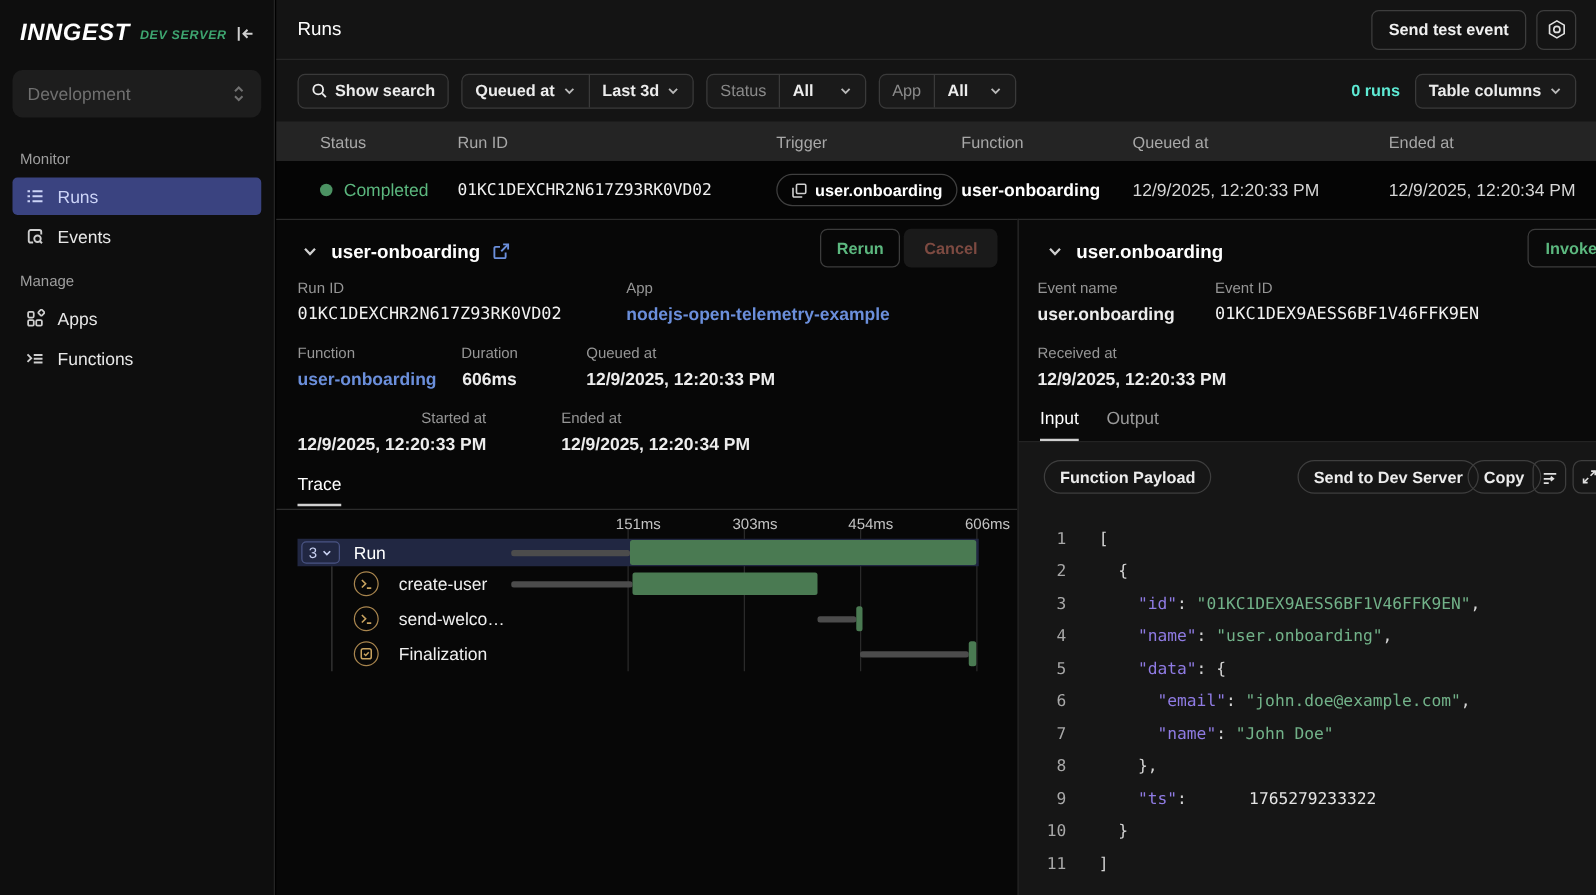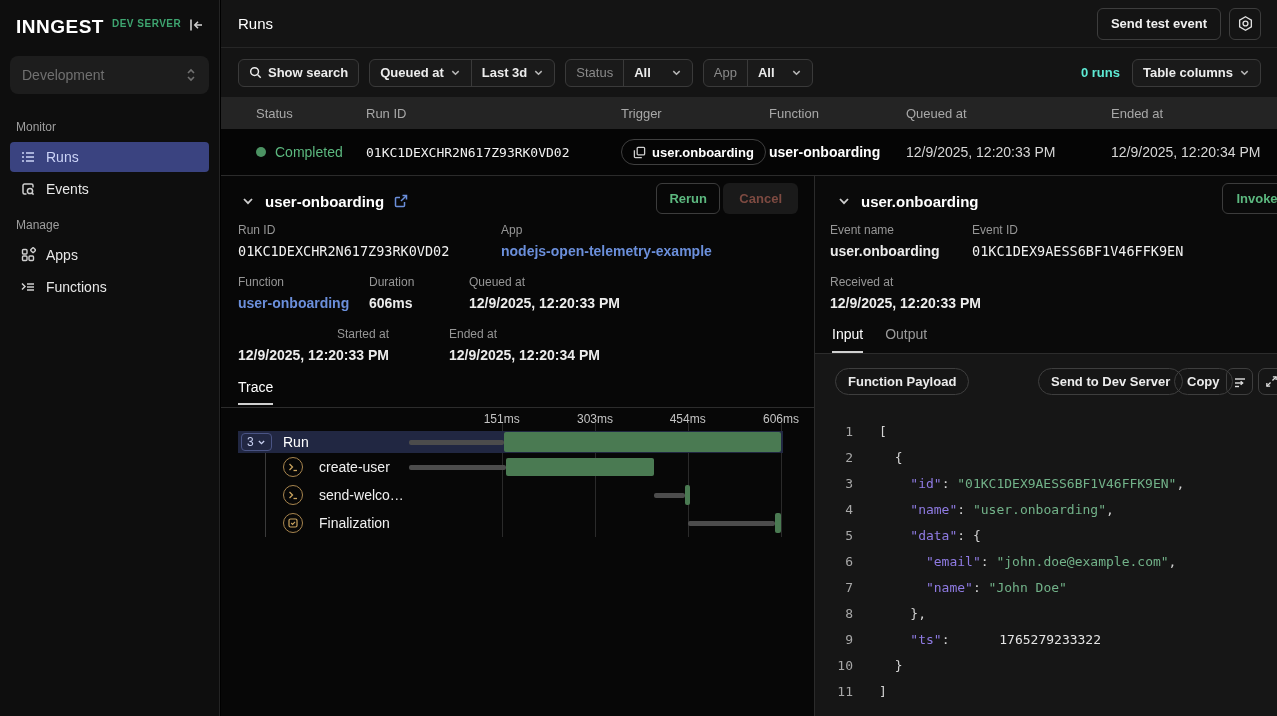--- a/index.html
+++ b/index.html
@@ -2,21 +2,21 @@
 <html><head>
 <meta charset="utf-8">
 <style>
   * { margin:0; padding:0; box-sizing:border-box; }
   html,body { width:1277px; height:716px; background:#000; font-family:"Liberation Sans", sans-serif; color:#e8e8e8; overflow:hidden; }
   body { position:relative; }
   svg { display:block; }
 
   
   .sidebar { position:absolute; left:0; top:0; width:220px; height:716px; background:#0e0e0e; border-right:1px solid #242424; }
-  .logo-row { display:flex; padding:16px 14px 12px 16px; }
+  .logo-row { display:flex; align-items:center; padding:16px 14px 12px 16px;font-style:italic; }
   .logo { font-size:19px; font-weight:800; letter-spacing:.5px; color:#fff; }
   .env-badge { font-size:10px; font-weight:700; letter-spacing:.5px; color:#3ea570; margin-left:8px; margin-top:2px; }
   .collapse-btn { margin-left:auto; color:#cfcfcf; cursor:pointer; }
   .env-select { margin:6px 10px 14px 10px; height:38px; background:#1d1d1d; border-radius:8px; display:flex; align-items:center; padding:0 12px; color:#707070; font-size:14px; cursor:pointer; }
   .env-select .chev2 { margin-left:auto; color:#707070; }
   .side-section-label { padding:12px 16px 6px 16px; font-size:12px; color:#9e9e9e; }
   .side-item { margin:2px 10px; height:30px; border-radius:4px; display:flex; align-items:center; gap:10px; padding:0 10px; font-size:14px; color:#e8e8e8; cursor:pointer; }
   .side-item.active { background:#3a4380; color:#ccd4f7; }
   .side-item .icn { color:#cfcfcf; display:flex; }
   .side-item.active .icn { color:#ccd4f7; }
@@ -64,21 +64,21 @@
 
   .field { position:absolute; }
   .f-label { font-size:12px; color:#969696; line-height:16px; }
   .f-value { font-size:14px; font-weight:700; color:#ececec; line-height:20px; margin-top:3px; }
   .f-link { color:#6b8fdb; font-weight:600; cursor:pointer; }
   .f-mono { font-family:"DejaVu Sans Mono", monospace; font-weight:400; font-size:13.5px; color:#f2f2f2; }
 
   .trace-tab { position:absolute; left:17px; top:203px; font-size:14px; color:#fff; cursor:pointer; padding-bottom:8px; border-bottom:2px solid #d0d0d0; }
   .trace-hr { position:absolute; left:0; right:0; top:231px; border-top:1px solid #2c2c2c; }
 
-  .trace-ruler { position:absolute; left:17px; top:236px; width:545px; height:16px; }
+  .trace-ruler { position:absolute; left:26px; top:236px; width:545px; height:16px; }
   .ruler-tick { position:absolute; width:56px; text-align:center; font-size:12px; color:#c4c4c4; }
   .trace-rows { position:absolute; left:17px; top:255px; width:545px; }
   .gridline { position:absolute; width:1px; background:#2a2a2a; top:-8px; bottom:0; }
   .trace-row { position:relative; display:flex; align-items:center; }
   .trace-row.root { height:22px; background:#212742; z-index:1; }
   .trace-row.child { height:28px; }
   .run-badge { position:absolute; left:3px; display:flex; align-items:center; gap:3px; border:1px solid #4a5484; border-radius:4px; height:18px; padding:0 5px; font-size:12px; color:#c8d0f0; cursor:pointer; }
   .root-label { position:absolute; left:45px; font-size:14px; color:#fff; }
   .step-icon { position:absolute; left:45px; width:20px; height:20px; border:1px solid #a8854e; border-radius:50%; color:#c9a35f; display:flex; align-items:center; justify-content:center; }
   .child-label { position:absolute; left:81px; font-size:14px; color:#f0f0f0; white-space:nowrap; }
@@ -319,21 +319,21 @@
       <div class="f-value f-mono">01KC1DEXCHR2N617Z93RK0VD02</div>
     </div>
     <div class="field" style="left:280px; top:46px;">
       <div class="f-label">App</div>
       <div class="f-value f-link">nodejs-open-telemetry-example</div>
     </div>
     <div class="field" style="left:17px; top:98px;">
       <div class="f-label">Function</div>
       <div class="f-value f-link">user-onboarding</div>
     </div>
-    <div class="field" style="left:148px; top:98px;">
+    <div class="field" style="left:148px; top:98px;text-align:center;">
       <div class="f-label">Duration</div>
       <div class="f-value">606ms</div>
     </div>
     <div class="field" style="left:248px; top:98px;">
       <div class="f-label">Queued at</div>
       <div class="f-value">12/9/2025, 12:20:33 PM</div>
     </div>
     <div class="field" style="left:17px; top:150px;text-align:right;">
       <div class="f-label">Started at</div>
       <div class="f-value">12/9/2025, 12:20:33 PM</div>

